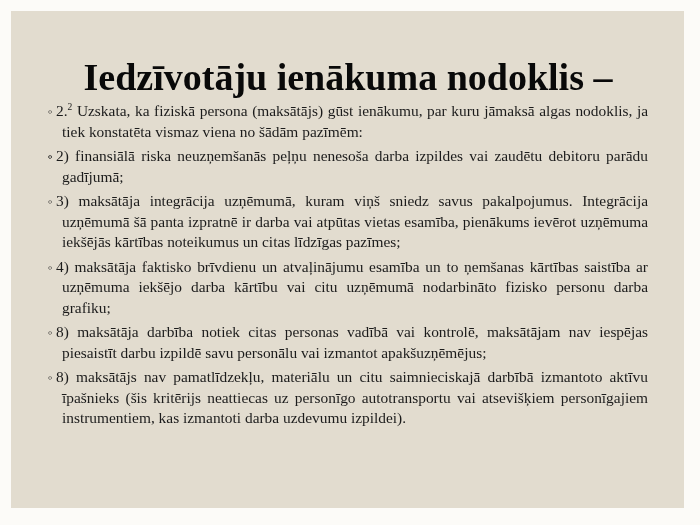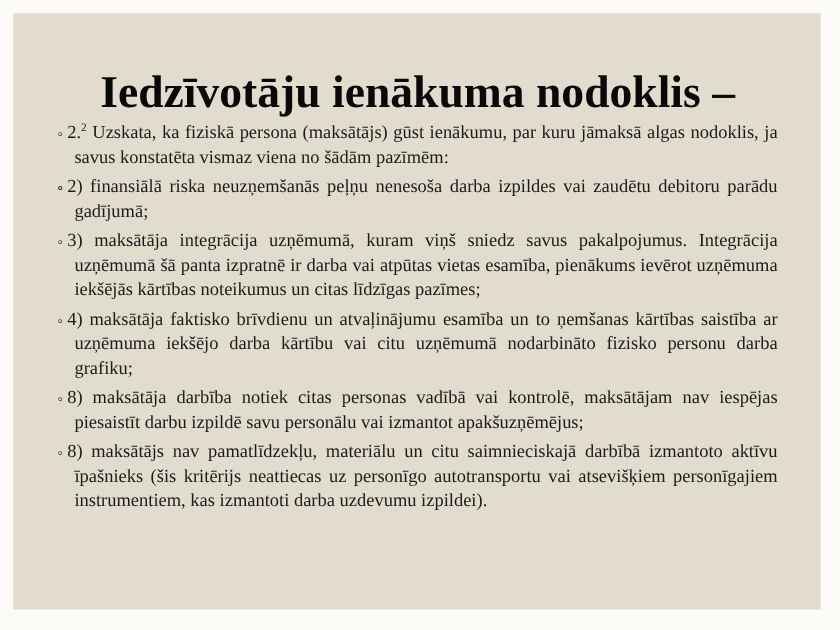--- a/index.html
+++ b/index.html
@@ -74,21 +74,21 @@
 <div class="page">
   <div class="slide">
 
     <h1 class="title">
       <span class="tl">Iedzīvotāju ienākuma nodoklis –</span>
     </h1>
 
     <ul class="bullets">
 
       <li>
-        <span class="bullet-glyph">◦</span><span>2.</span><sup class="ref">2</sup><span> Uzskata, ka fiziskā persona (maksātājs) gūst ienākumu, par kuru jāmaksā algas nodoklis, ja savus konstatēta vismaz viena no šādām pazīmēm:</span>
+        <span class="bullet-glyph">◦</span><span>2.</span><sup class="ref">2</sup><span> Uzskata, ka fiziskā persona (maksātājs) gūst ienākumu, par kuru jāmaksā algas nodoklis, ja tiek konstatēta vismaz viena no šādām pazīmēm:</span>
       </li>
 
       <li>
         <span class="bullet-glyph">◦</span>
       </li>
 
       <li>
         <span class="bullet-glyph">◦</span><span>2) finansiālā riska neuzņemšanās peļņu nenesoša darba izpildes vai zaudētu debitoru parādu gadījumā;</span>
       </li>
 

